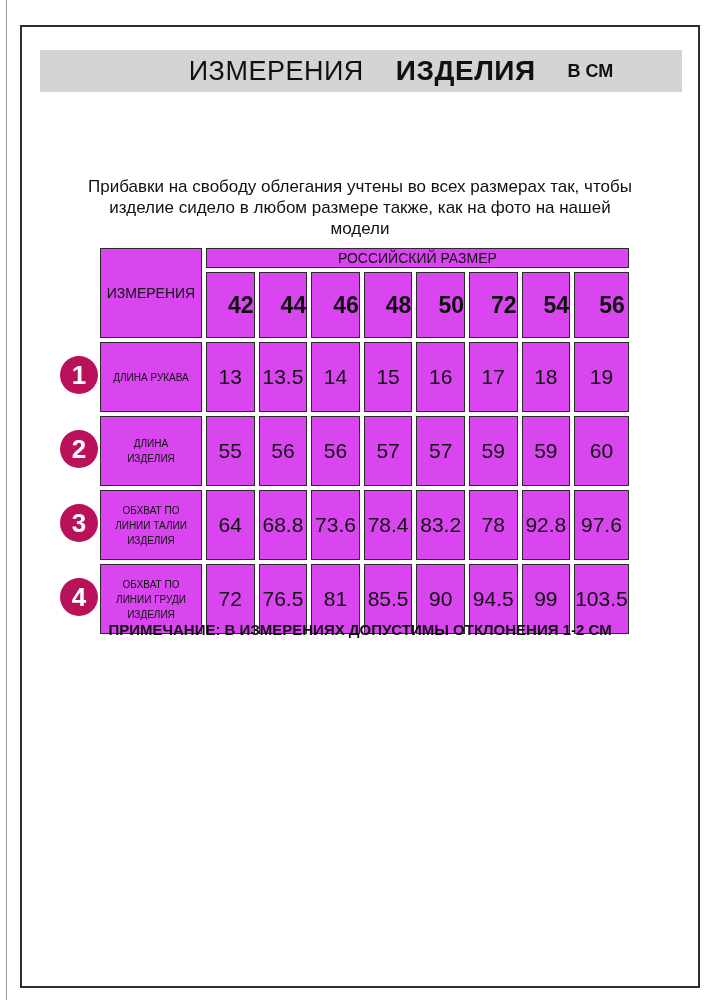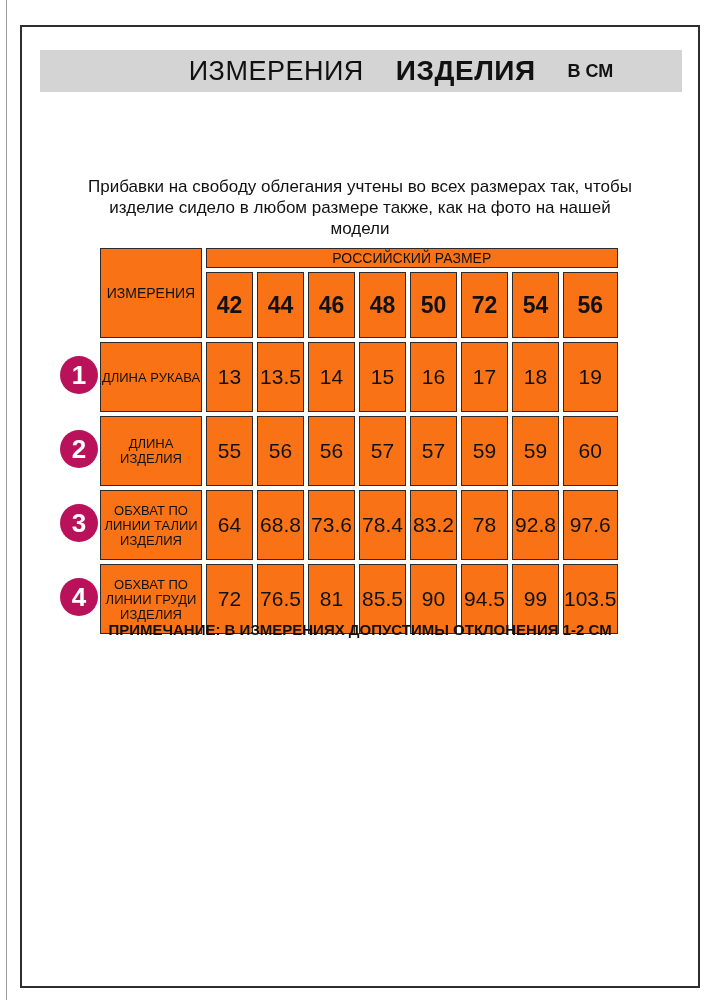--- a/index.html
+++ b/index.html
@@ -76,34 +76,34 @@
     border-spacing: 4px;
     table-layout: fixed;
     margin-left: 74px;
   }
   .size-table th, .size-table td {
     border: 1.5px solid #2b2b2b;
     box-sizing: border-box;
     padding: 0;
     text-align: center;
     vertical-align: middle;
-    background: #f97316;
+    background: #d946ef;
     font-weight: normal;
   }
   col.label-col { width: 102px; }
   col.size-col  { width: 47px; }
 
   tr.group-row     { height: 20px; }
   tr.size-row      { height: 66px; }
   tr.data-row      { height: 70px; }
 
   .corner-cell     { font-size: 14px; }
   .group-cell      { font-size: 14px; }
-  tr.size-row th   { font-size: 23px; font-weight: 700; }
-  .m-label         { font-size: 13px; line-height: 15px; white-space: pre-line; }
+  tr.size-row th   { font-size: 23px; font-weight: 700; padding-left: 21px; }
+  .m-label         { font-size: 10px; line-height: 15px; white-space: pre-line; }
   .m-value         { font-size: 21px; }
 
   .num-circle {
     position: absolute;
     left: 38px;
     width: 38px; height: 38px;
     border-radius: 50%;
     background: #b9125a;
     color: #ffffff;
     font-size: 26px;

